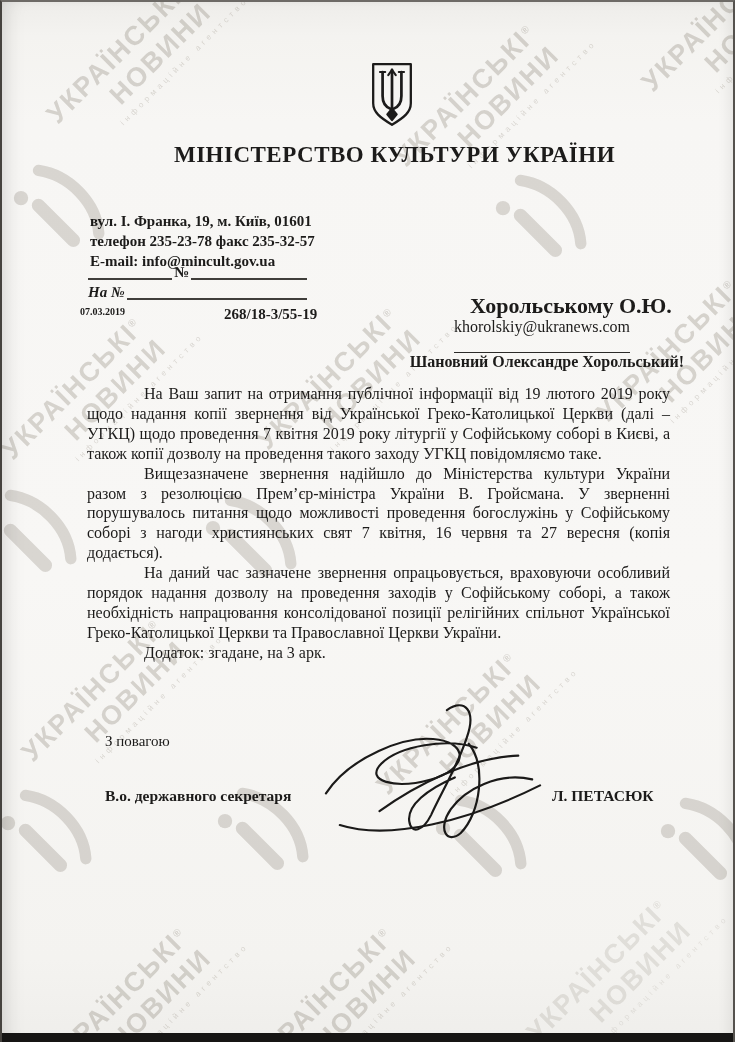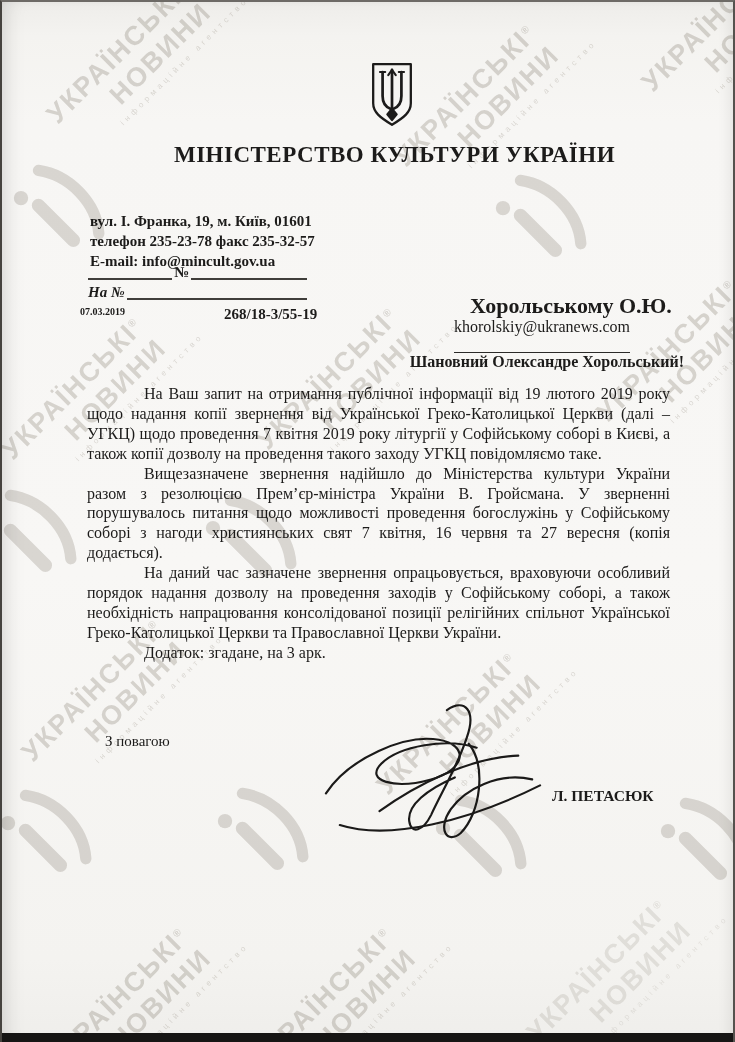--- a/index.html
+++ b/index.html
@@ -116,20 +116,21 @@
     <div class="salutation">Шановний Олександре Хорольський!</div>
 
     <div class="body-text">
       <p>На Ваш запит на отримання публічної інформації від 19 лютого 2019 року щодо надання копії звернення від Української Греко-Католицької Церкви (далі – УГКЦ) щодо проведення 7 квітня 2019 року літургії у Софійському соборі в Києві, а також копії дозволу на проведення такого заходу УГКЦ повідомляємо таке.</p>
       <p>Вищезазначене звернення надійшло до Міністерства культури України разом з резолюцією Прем’єр-міністра України В. Гройсмана. У зверненні порушувалось питання щодо можливості проведення богослужінь у Софійському соборі з нагоди християнських свят 7 квітня, 16 червня та 27 вересня (копія додається).</p>
       <p>На даний час зазначене звернення опрацьовується, враховуючи особливий порядок надання дозволу на проведення заходів у Софійському соборі, а також необхідність напрацювання консолідованої позиції релігійних спільнот Української Греко-Католицької Церкви та Православної Церкви України.</p>
       <p class="attach">Додаток: згадане, на 3 арк.</p>
     </div>
 
     <div class="regards">З повагою</div>
+    <div class="position">В.о. державного секретаря</div>
 
     <svg class="signature" viewBox="0 0 230 155" fill="none" stroke="#1b1a19" stroke-width="2.2" stroke-linecap="round">
       <path d="M6 100 C30 64 86 40 120 46 C150 51 148 76 112 86 C76 96 44 88 62 70 C80 52 128 44 158 54"></path>
       <path d="M128 16 C146 4 158 16 148 44 C138 74 122 100 112 122 C104 138 92 142 90 128 C88 112 108 96 136 84"></path>
       <path d="M60 118 C96 92 150 64 200 62"></path>
       <path d="M150 50 C168 72 162 120 142 140 C128 152 118 136 132 116 C146 96 180 78 214 86"></path>
       <path d="M20 132 C70 148 150 128 222 92"></path>
     </svg>
 
     <div class="signer">Л. ПЕТАСЮК</div>

